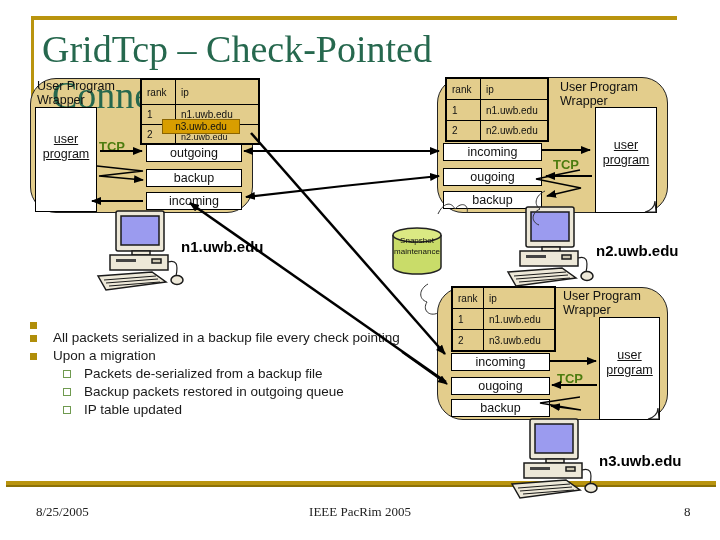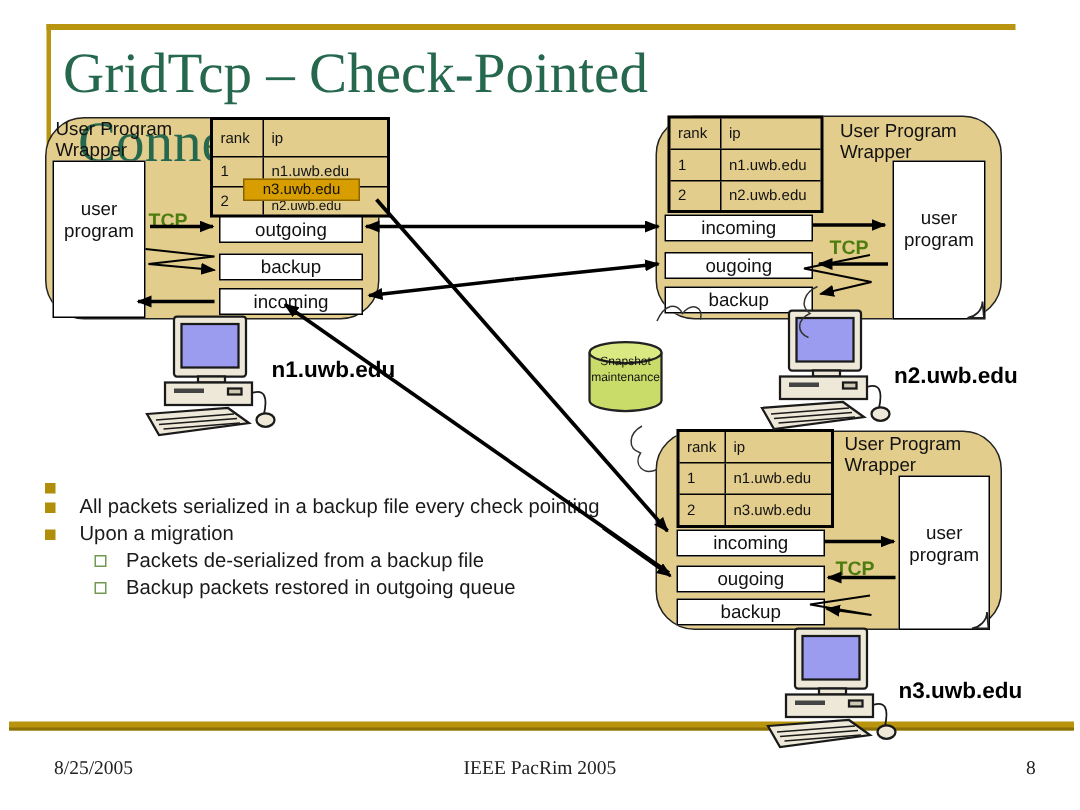--- a/index.html
+++ b/index.html
@@ -9,21 +9,21 @@
   
   .gold-v{left:31px;top:16px;width:3px;height:82px;background:#B9940E;}
   .gold-h{left:31px;top:16px;width:646px;height:4px;background:#B9940E;}
   .footer-rule{left:6px;top:481px;width:710px;height:4px;background:#B9940E;border-bottom:2px solid #8C7107;z-index:2;}
   
   .title{font-family:"Liberation Serif", serif;font-size:38px;color:#26684E;z-index:2;white-space:nowrap;}
   
   .panel{background:#E3CD8C;border:1.5px solid #222;border-radius:26px;z-index:1;box-sizing:border-box;}
   .wlabel{z-index:3;font-size:12.5px;line-height:14px;color:#111;}
   .progbox{z-index:3;background:#fff;border:1.5px solid #000;box-sizing:border-box;
-           display:flex;justify-content:center;font-size:12.5px;line-height:15px;color:#111;text-align:center;}
+           display:flex;justify-content:center;font-size:12.5px;line-height:15px;color:#111;text-align:center;text-decoration:underline;}
   .tcp{z-index:3;font-weight:bold;font-size:13px;color:#4d7c0f;}
   .qbox{z-index:3;height:16px;background:#fff;border:1.5px solid #000;box-sizing:content-box;
         display:flex;align-items:center;justify-content:center;font-size:12.5px;color:#111;}
   
   .tbl{z-index:3;border:2px solid #000;background:#E3CD8C;box-sizing:border-box;}
   .trow{display:flex;border-bottom:1.5px solid #000;box-sizing:border-box;}
   .trow:last-child{border-bottom:none;}
   .tcell{border-right:1.5px solid #000;box-sizing:border-box;display:flex;align-items:center;
          padding-left:5px;font-size:10px;color:#111;overflow:hidden;white-space:nowrap;}
   .tcell:last-child{border-right:none;}
@@ -195,20 +195,24 @@
         <span>Upon a migration</span>
       </div>
     <div class="brow sub">
         <span class="b2sq"></span>
         <span>Packets de-serialized from a backup file</span>
       </div>
     <div class="brow sub">
         <span class="b2sq"></span>
         <span>Backup packets restored in outgoing queue</span>
       </div>
+    <div class="brow sub">
+        <span class="b2sq"></span>
+        <span>IP table updated</span>
+      </div>
   </div>
 
   <div class="abs footer" style="left:36px;top:504px;">8/25/2005</div>
   <div class="abs footer" style="left:0;top:504px;width:720px;text-align:center;">IEEE PacRim 2005</div>
   <div class="abs footer" style="left:684px;top:504px;">8</div>
 
   <svg class="overlay" width="720" height="540" viewBox="0 0 720 540">
     <defs>
       <marker id="ah" markerUnits="userSpaceOnUse" markerWidth="11" markerHeight="9" refX="9" refY="4" orient="auto">
         <path d="M0,0 L10,4 L0,8 Z" fill="#000"></path>

